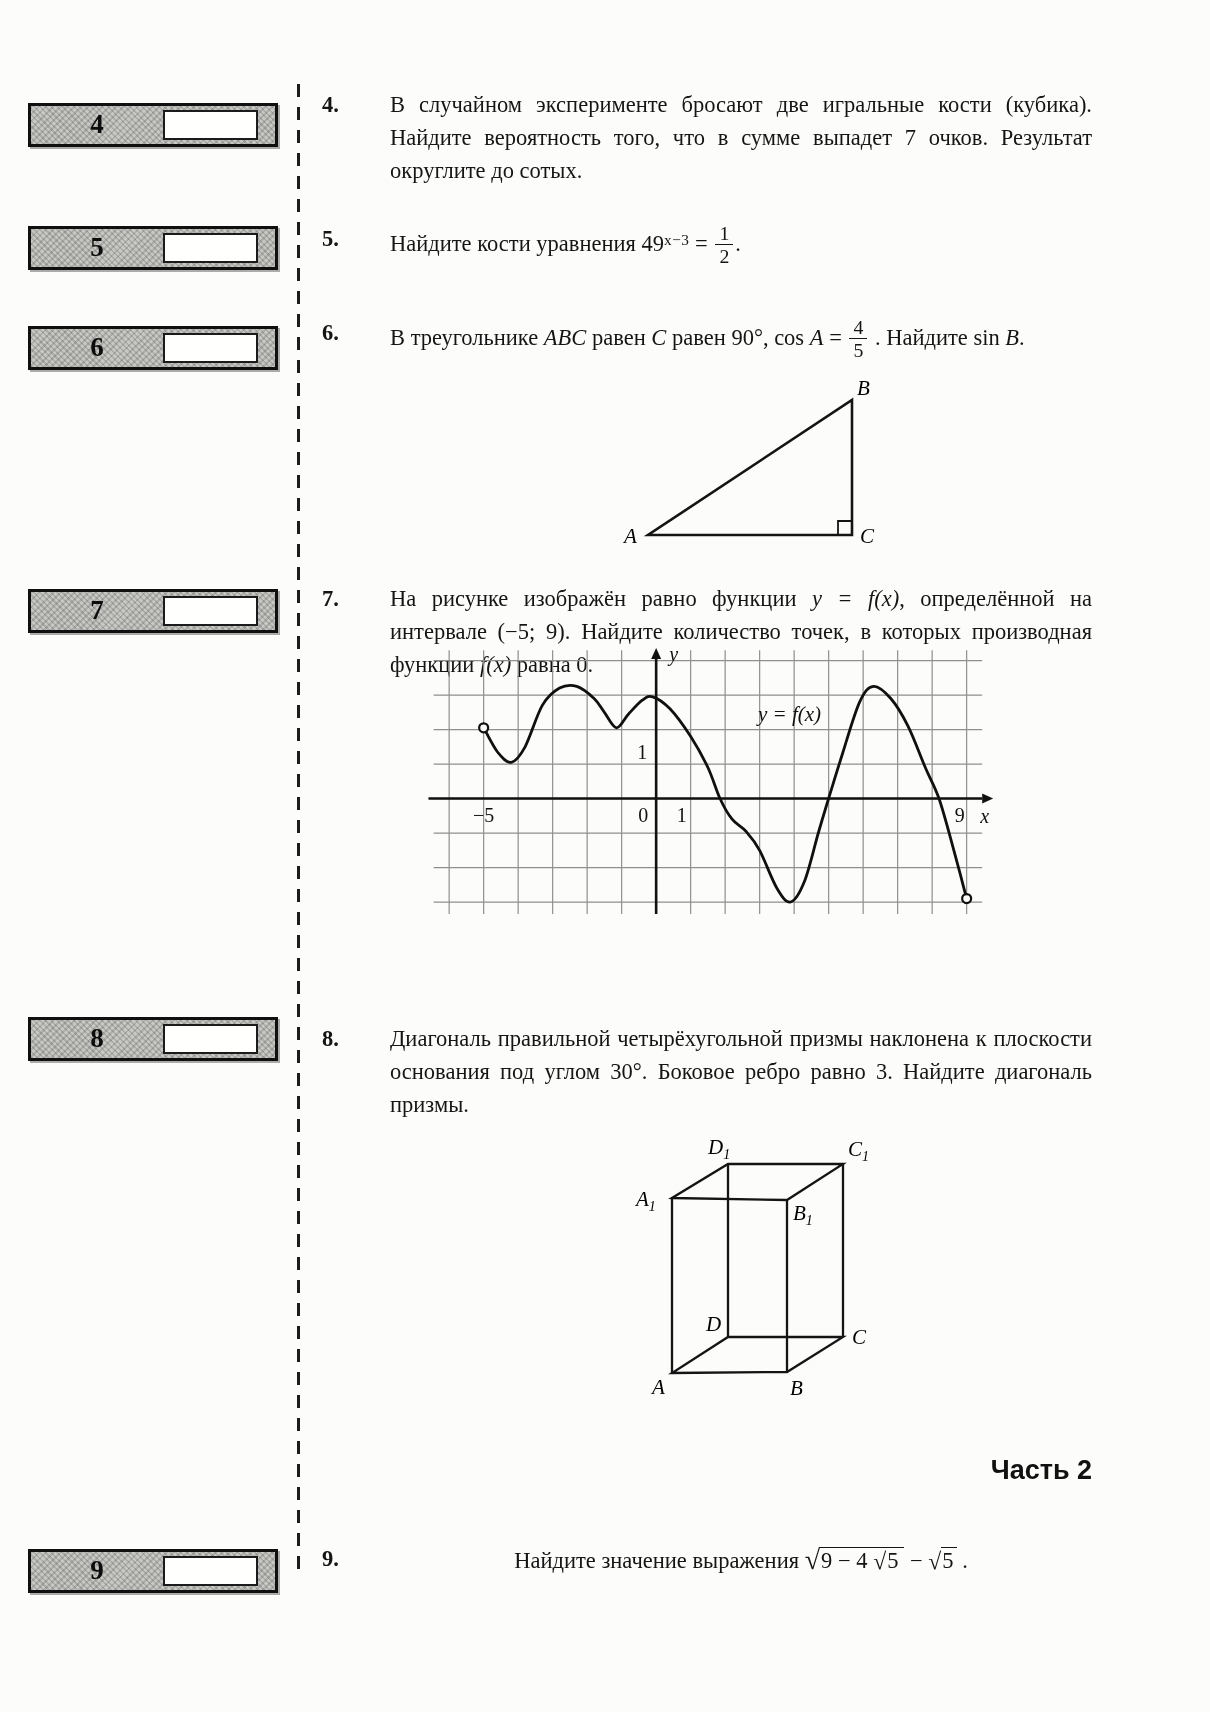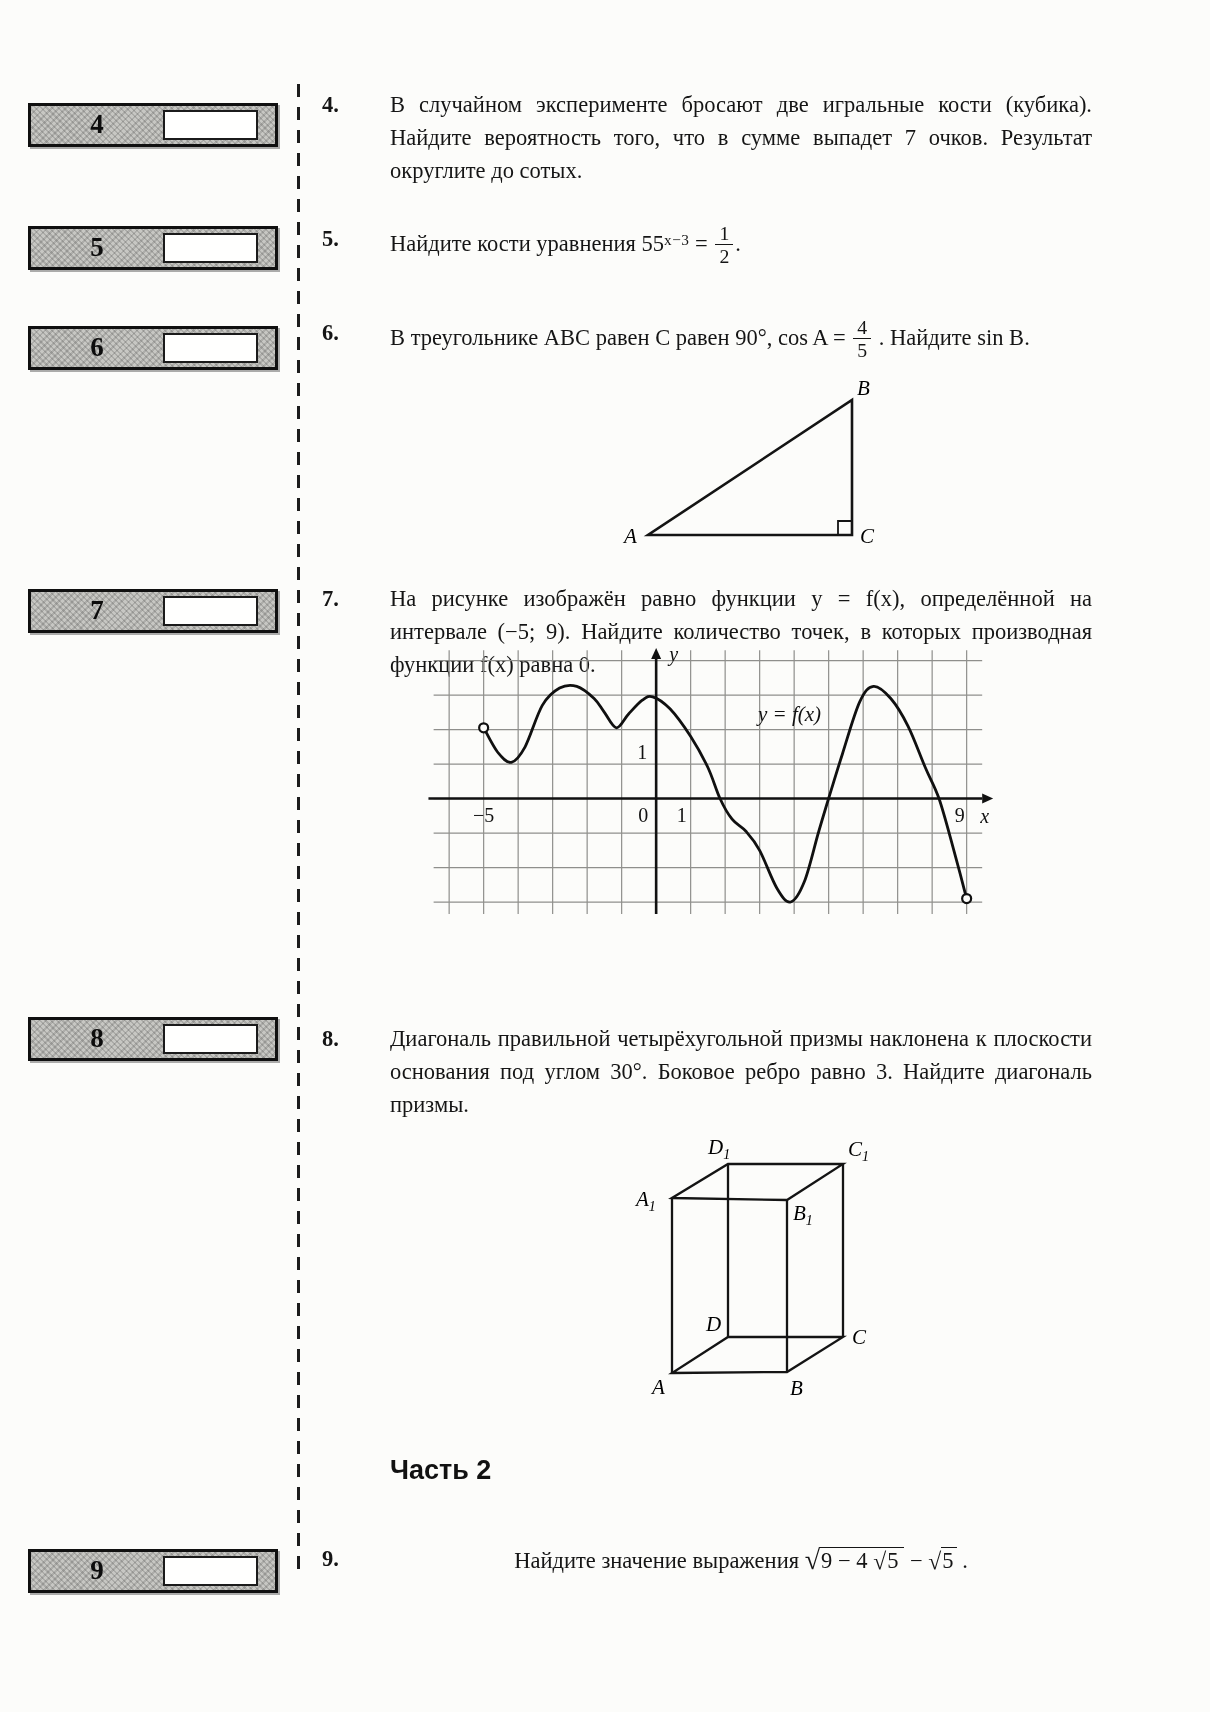--- a/index.html
+++ b/index.html
@@ -29,35 +29,35 @@
   }
   
   .sep{
     position:absolute;left:297px;top:84px;width:3px;height:1492px;
     background:repeating-linear-gradient(to bottom,#1c1c1c 0 13px,transparent 13px 23px);
   }
   
   .prob{position:absolute;left:322px;width:772px;display:flex;font-size:22.5px;line-height:33px;}
   .pnum{flex:none;width:68px;font-weight:bold;}
   .ptext{width:702px;text-align:justify;}
-  .it{margin-top:44px;}
+  .it{font-style:italic;margin-top:44px;}
   sup.exp{font-size:0.68em;vertical-align:6px;letter-spacing:.5px;}
   .frac{display:inline-block;vertical-align:-0.62em;text-align:center;font-size:.88em;line-height:1.12;padding:0 2px;}
   .frac .top{display:block;padding:0 4px;border-bottom:1.7px solid #151515;}
   .frac .bot{display:block;padding:0 4px;}
   .sqrt{white-space:nowrap;}
   .rsign{font-style:normal;display:inline-block;transform:translateY(1px);}
   .rad{border-top:1.8px solid #151515;padding:0 3px 0 1px;}
   
   .fig{position:absolute;}
   svg text{font-family:"Liberation Serif", serif;}
   .svg-it{font-style:italic;}
   
   .part{
-    position:absolute;left:390px;width:702px;text-align:left;
+    position:absolute;left:390px;width:702px;text-align:right;
     font-family:"Liberation Sans", sans-serif;font-weight:bold;font-size:27px;color:#111;
   }
   .pageno{position:absolute;left:385px;width:500px;text-align:center;font-size:23px;}
 </style>
 </head>
 <body>
 
 <div class="page">
 
   <div class="abox" style="top:103px">
@@ -88,21 +88,21 @@
   <div class="sep"></div>
 
   <div class="prob" style="top:88px">
     <span class="pnum">4.</span>
     <div class="ptext"><span>В случайном эксперименте бросают две игральные кости (кубика). Найдите вероятность того, что в сумме выпадет 7 очков. Результат округлите до сотых.</span></div>
   </div>
 
   <div class="prob" style="top:222px">
     <span class="pnum">5.</span>
     <div class="ptext" style="text-align:left">
-      <span>Найдите кости уравнения </span><span>55</span><sup class="exp">x−3</sup><span> = </span><span class="frac"><span class="top">1</span><span class="bot">2</span></span><span>.</span>
+      <span>Найдите кости уравнения </span><span>49</span><sup class="exp">x−3</sup><span> = </span><span class="frac"><span class="top">1</span><span class="bot">2</span></span><span>.</span>
     </div>
   </div>
 
   <div class="prob" style="top:316px">
     <span class="pnum">6.</span>
     <div class="ptext" style="text-align:left">
       <span>В треугольнике </span><span class="it">ABC</span><span> равен </span><span class="it">C</span><span> равен 90°,  cos </span><span class="it">A</span><span> = </span><span class="frac"><span class="top">4</span><span class="bot">5</span></span><span> . Найдите sin </span><span class="it">B</span><span>.</span>
     </div>
   </div>
 

